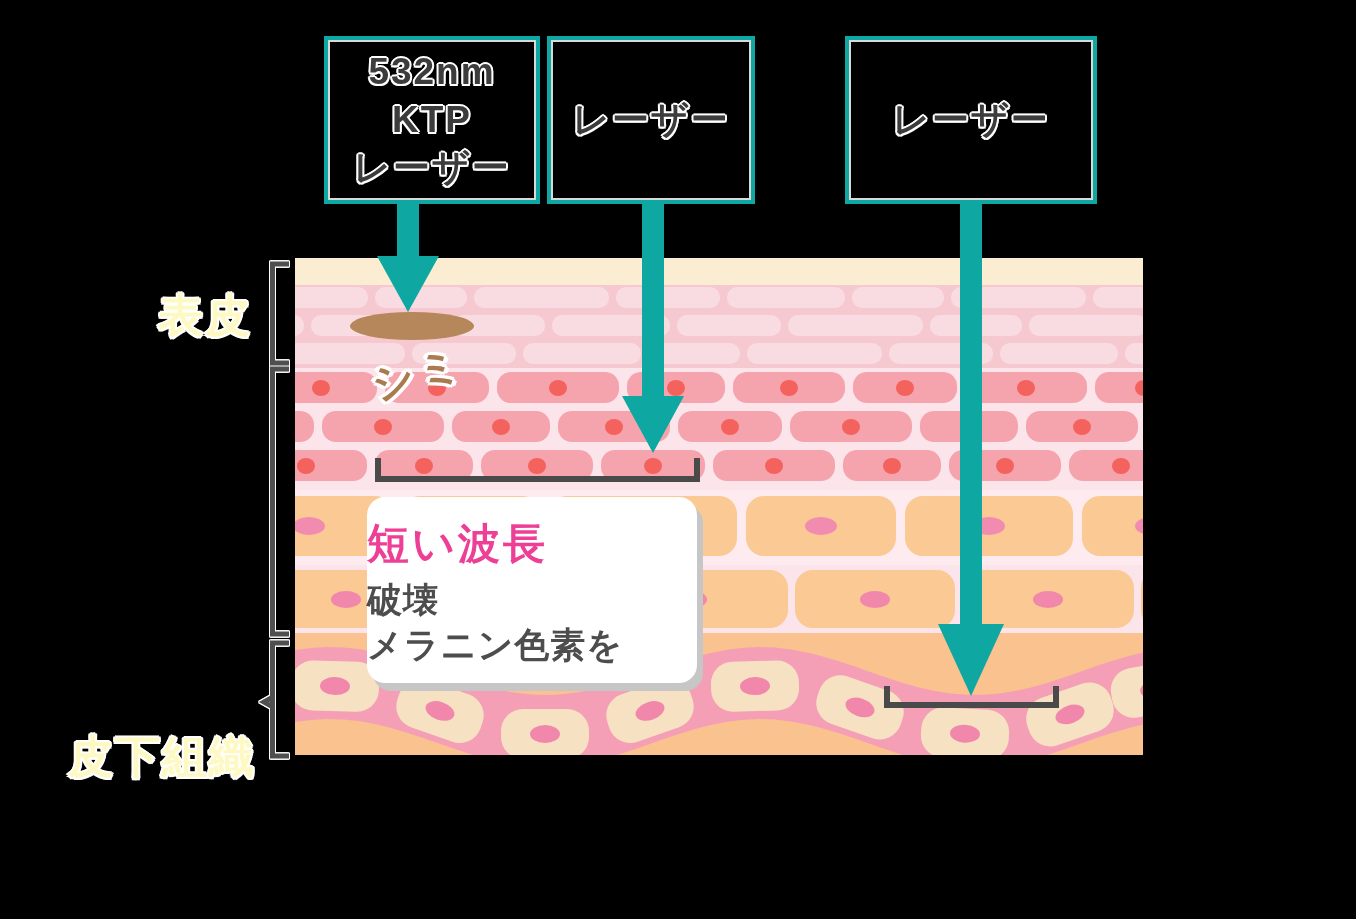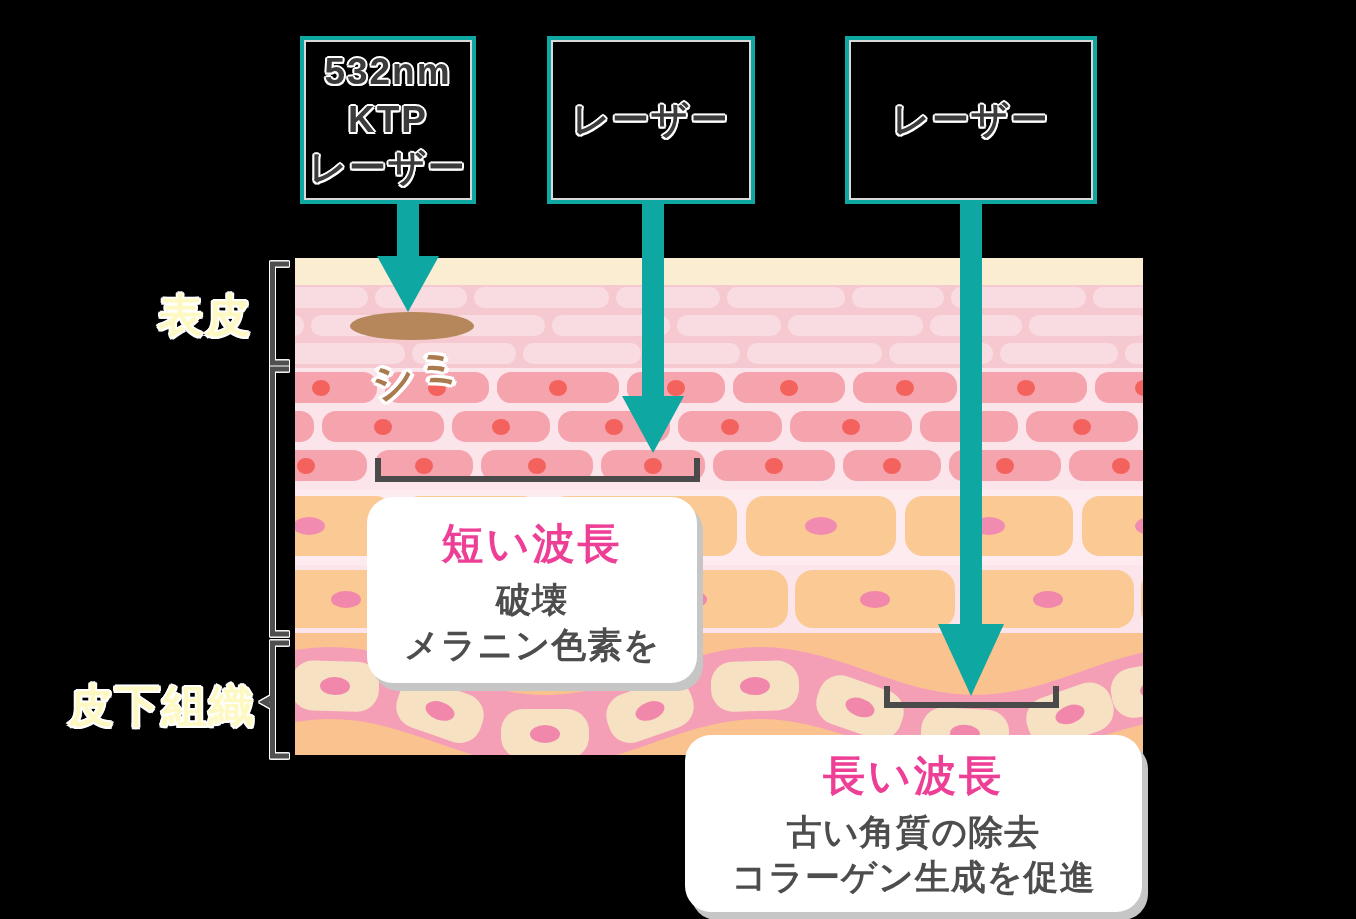--- a/index.html
+++ b/index.html
@@ -45,44 +45,44 @@
       4px 2px 0 #fff,-4px -2px 0 #fff;
   }
   
   .layer-label{
     position:absolute;color:#fef9c3;font-size:45px;letter-spacing:2px;white-space:nowrap;z-index:6;
     text-shadow:2px 0 0 #fff,-2px 0 0 #fff,0 2px 0 #fff,0 -2px 0 #fff,
       1.5px 1.5px 0 #fff,-1.5px 1.5px 0 #fff,1.5px -1.5px 0 #fff,-1.5px -1.5px 0 #fff;
   }
   #label-epidermis{left:158px;top:286px;}
   #label-dermis{left:158px;top:494px;}
-  #label-subcutis{left:68px;top:676px;}
+  #label-subcutis{left:68px;top:727px;}
   #left-brackets{position:absolute;left:255px;top:255px;z-index:6;
     filter:drop-shadow(1px 0 0 #fff) drop-shadow(-1px 0 0 #fff) drop-shadow(0 1px 0 #fff) drop-shadow(0 -1px 0 #fff);}
   
   .range-bracket{position:absolute;box-sizing:border-box;z-index:5;
     border-left:6px solid #4A4A4A;border-right:6px solid #4A4A4A;border-bottom:6px solid #4A4A4A;}
   #range-short{left:375px;top:458px;width:325px;height:24px;}
   #range-long{left:884px;top:686px;width:175px;height:22px;}
   
-  .callout{position:absolute;background:#fff;border-radius:26px;z-index:9;
-    box-shadow:6px 8px 0 #C6C6C6;text-align:center;box-sizing:border-box;}
+  .callout{position:absolute;background:#fff;border-radius:18px;z-index:9;
+    box-shadow:6px 8px 0 #C6C6C6;text-align:left;box-sizing:border-box;}
   #callout-short{left:367px;top:497px;width:330px;height:186px;padding-top:24px;}
   #pointer-short{left:510px;top:473px;}
   #callout-long{left:685px;top:735px;width:457px;height:177px;padding-top:18px;}
   #pointer-long{left:948px;top:711px;}
   .callout .ctitle{font-size:42px;letter-spacing:3px;color:#EE3F96;line-height:46px;}
   .callout .cbody{margin-top:10px;font-size:35px;line-height:45px;color:#4D4D4D;letter-spacing:1px;}
 </style>
 </head>
 <body>
 
 <div id="stage">
 
-  <div class="laser-box" style="left:300px;width:176px;">
+  <div class="laser-box" style="left:324px;width:216px;">
     <div class="bline">532nm</div>
     <div class="bline">KTP</div>
     <div class="bline">レーザー</div>
   </div>
   <div class="laser-box" style="left:547px;width:208px;">
     <div class="bline">レーザー</div>
   </div>
   <div class="laser-box" style="left:845px;width:252px;">
     <div class="bline">レーザー</div>
   </div>
@@ -294,21 +294,14 @@
 
   <div class="pointer" id="pointer-short"></div>
   <div class="callout" id="callout-short">
     <div class="ctitle">短い波長</div>
     <div class="cbody">
       <div>破壊</div>
       <div>メラニン色素を</div>
     </div>
   </div>
   <div class="pointer" id="pointer-long"></div>
-  <div class="callout" id="callout-long">
-    <div class="ctitle">長い波長</div>
-    <div class="cbody">
-      <div>古い角質の除去</div>
-      <div>コラーゲン生成を促進</div>
-    </div>
-  </div>
 
 </div>
 
 </body></html>

